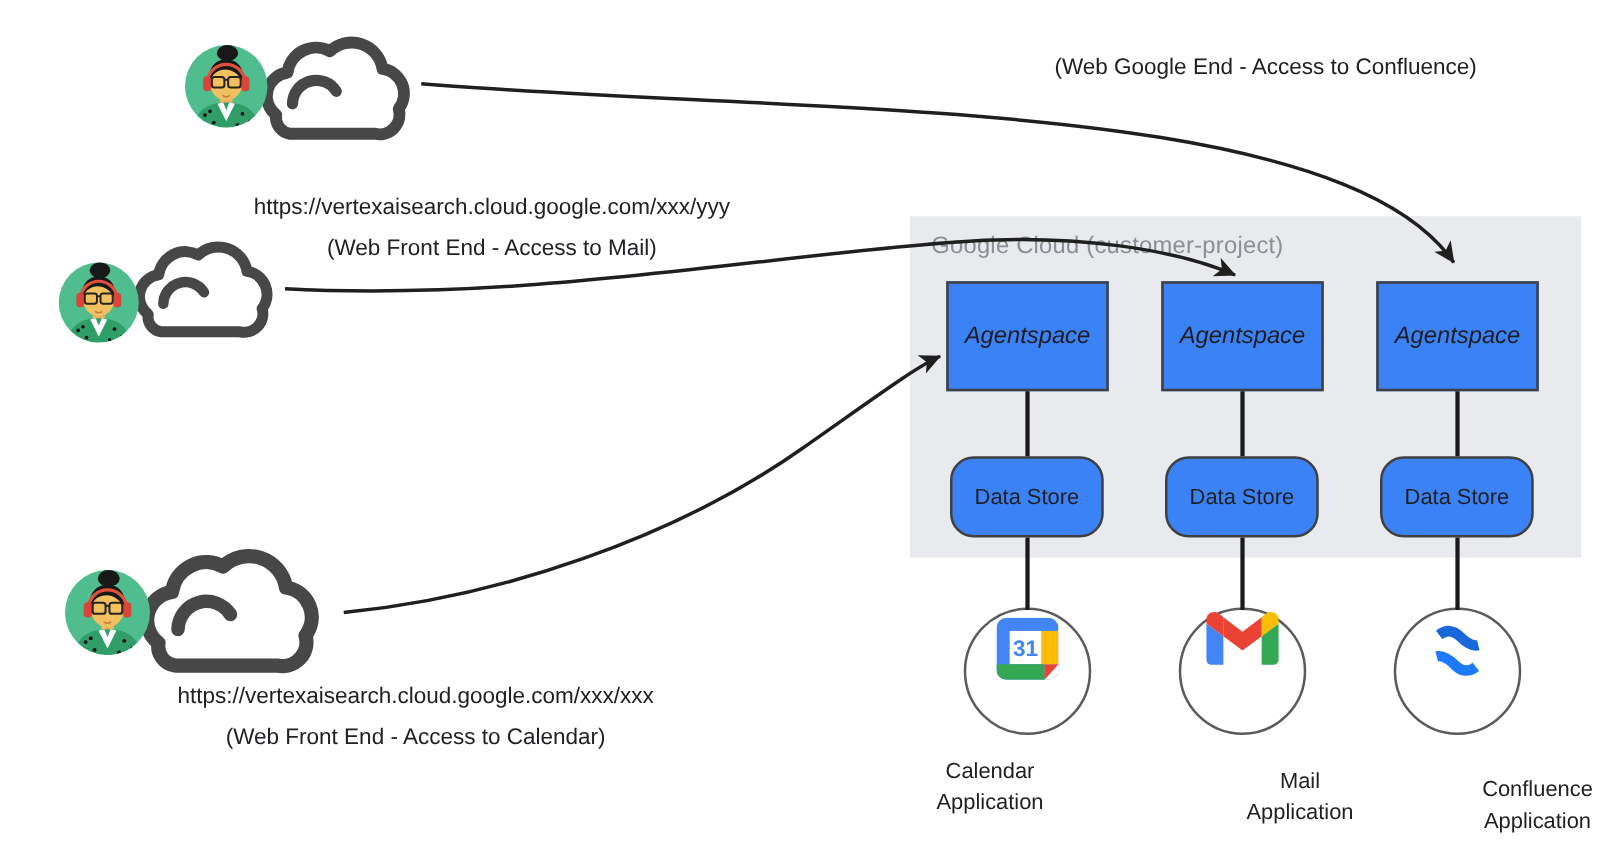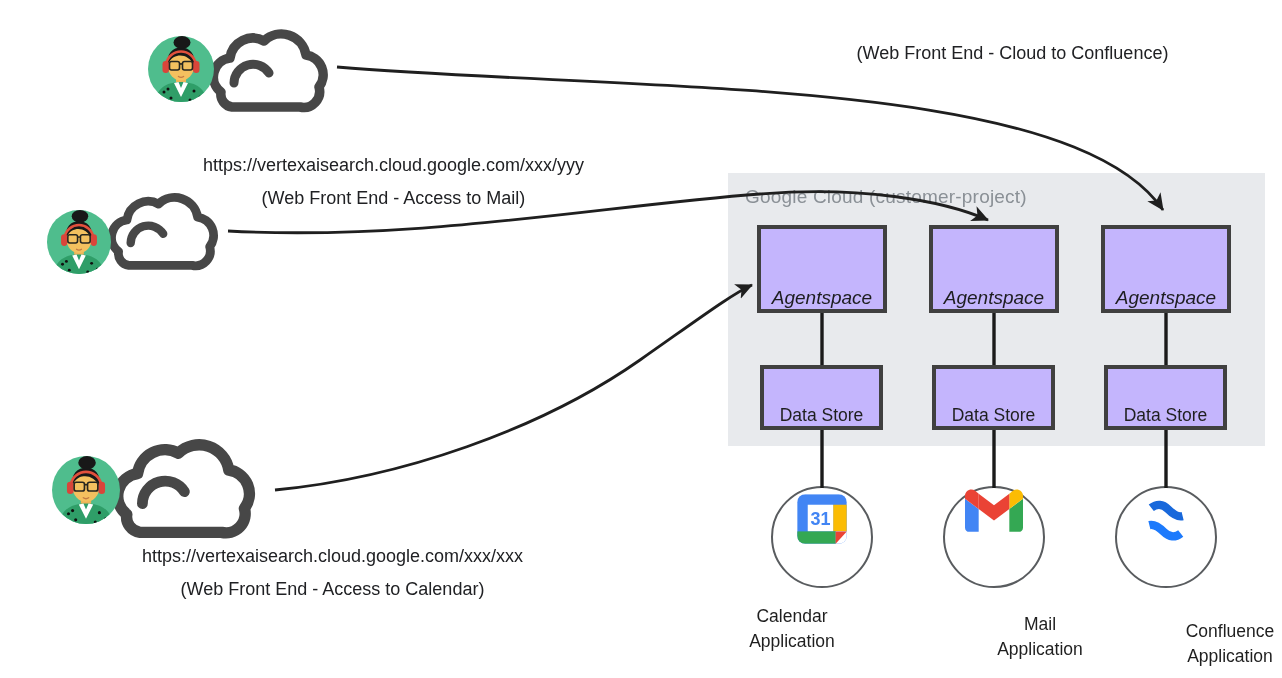--- a/index.html
+++ b/index.html
@@ -5,23 +5,23 @@
   html,body{margin:0;padding:0;background:#fff;}
   .stage{
     position:relative;width:1282px;height:678px;background:#fff;overflow:hidden;
     font-family:"Liberation Sans",sans-serif;color:#202124;
   }
   .abs{position:absolute;}
   
   .gcp{left:728px;top:173px;width:537px;height:273px;background:#E8EAED;z-index:1;}
   .gcp-title{left:17px;top:13px;font-size:19px;color:#8A9096;letter-spacing:.2px;white-space:nowrap;}
   
-  .node{background:#c4b5fd;border:4px solid #404040;display:flex;align-items:flex-end;justify-content:center;z-index:2;box-sizing:border-box;}
+  .node{background:#3b82f6;border:2px solid #404040;display:flex;align-items:center;justify-content:center;z-index:2;box-sizing:border-box;}
   .agent{width:130px;height:88px;top:225px;font-style:italic;font-size:19px;color:#1d1d1f;}
-  .store{width:123px;height:65px;top:365px;font-size:17.5px;color:#1f1f1f;}
+  .store{width:123px;height:65px;top:365px;font-size:17.5px;color:#1f1f1f;border-radius:19px;}
   .agent.c1{left:757px;} .agent.c2{left:929px;} .agent.c3{left:1101px;}
   .store.c1{left:760px;} .store.c2{left:932px;} .store.c3{left:1104px;}
   
   .appcircle{width:102px;height:102px;top:486px;border-radius:50%;background:#fff;border:2px solid #595C5F;
     display:flex;align-items:flex-start;justify-content:center;z-index:2;box-sizing:border-box;}
   .appcircle.c1{left:771px;} .appcircle.c2{left:943px;} .appcircle.c3{left:1115px;}
   
   .applabel{width:110px;text-align:center;font-size:17.5px;line-height:25px;color:#1f1f1f;z-index:2;}
   .applabel.c1{left:737px;top:604px;} .applabel.c2{left:985px;top:612px;} .applabel.c3{left:1175px;top:619px;}
   
@@ -90,21 +90,21 @@
   </div>
   <div class="abs appcircle c3">
     <svg width="64" height="64" viewBox="0 0 100 100">
       <path d="M27 31 C 36 24 45 25 53 33 C 61 41 68 46 76 44" stroke="#1868DB" stroke-width="13" fill="none"></path>
       <path d="M73 71 C 64 78 55 77 47 69 C 39 61 32 56 24 58" stroke="#1D7AFC" stroke-width="13" fill="none"></path>
     </svg>
   </div>
   <div class="abs applabel c3">Confluence Application</div>
 
   <div class="abs urlblock u1">
-    <div>(Web Front End - Cloud to Confluence)</div>
+    <div>(Web Google End - Access to Confluence)</div>
   </div>
   <div class="abs urlblock u2">
     <div>https://vertexaisearch.cloud.google.com/xxx/yyy</div>
     <div>(Web Front End - Access to Mail)</div>
   </div>
   <div class="abs urlblock u3">
     <div>https://vertexaisearch.cloud.google.com/xxx/xxx</div>
     <div>(Web Front End - Access to Calendar)</div>
   </div>
 

